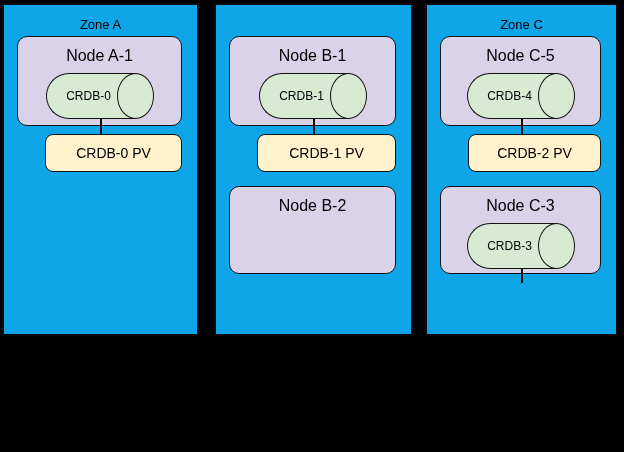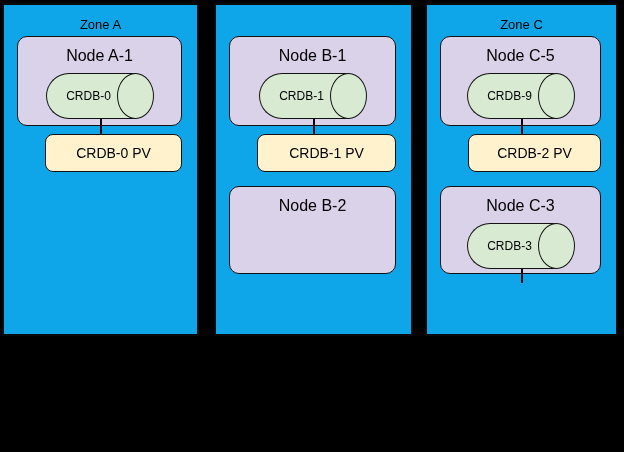--- a/index.html
+++ b/index.html
@@ -125,21 +125,21 @@
 </div>
 
 <div class="zone zone-c">
   <div class="zone-title">Zone C</div>
 
   <div class="node node-1">
     <div class="node-title">Node C-5</div>
     <div class="cylinder">
       <div class="cyl-body"></div>
       <div class="cyl-cap"></div>
-      <div class="cyl-title">CRDB-9</div>
+      <div class="cyl-title">CRDB-4</div>
     </div>
   </div>
   <div class="connector connector-1"></div>
   <div class="pv pv-1">
     <span>CRDB-2 PV</span>
   </div>
 
   <div class="node node-2">
     <div class="node-title">Node C-3</div>
     <div class="cylinder">

